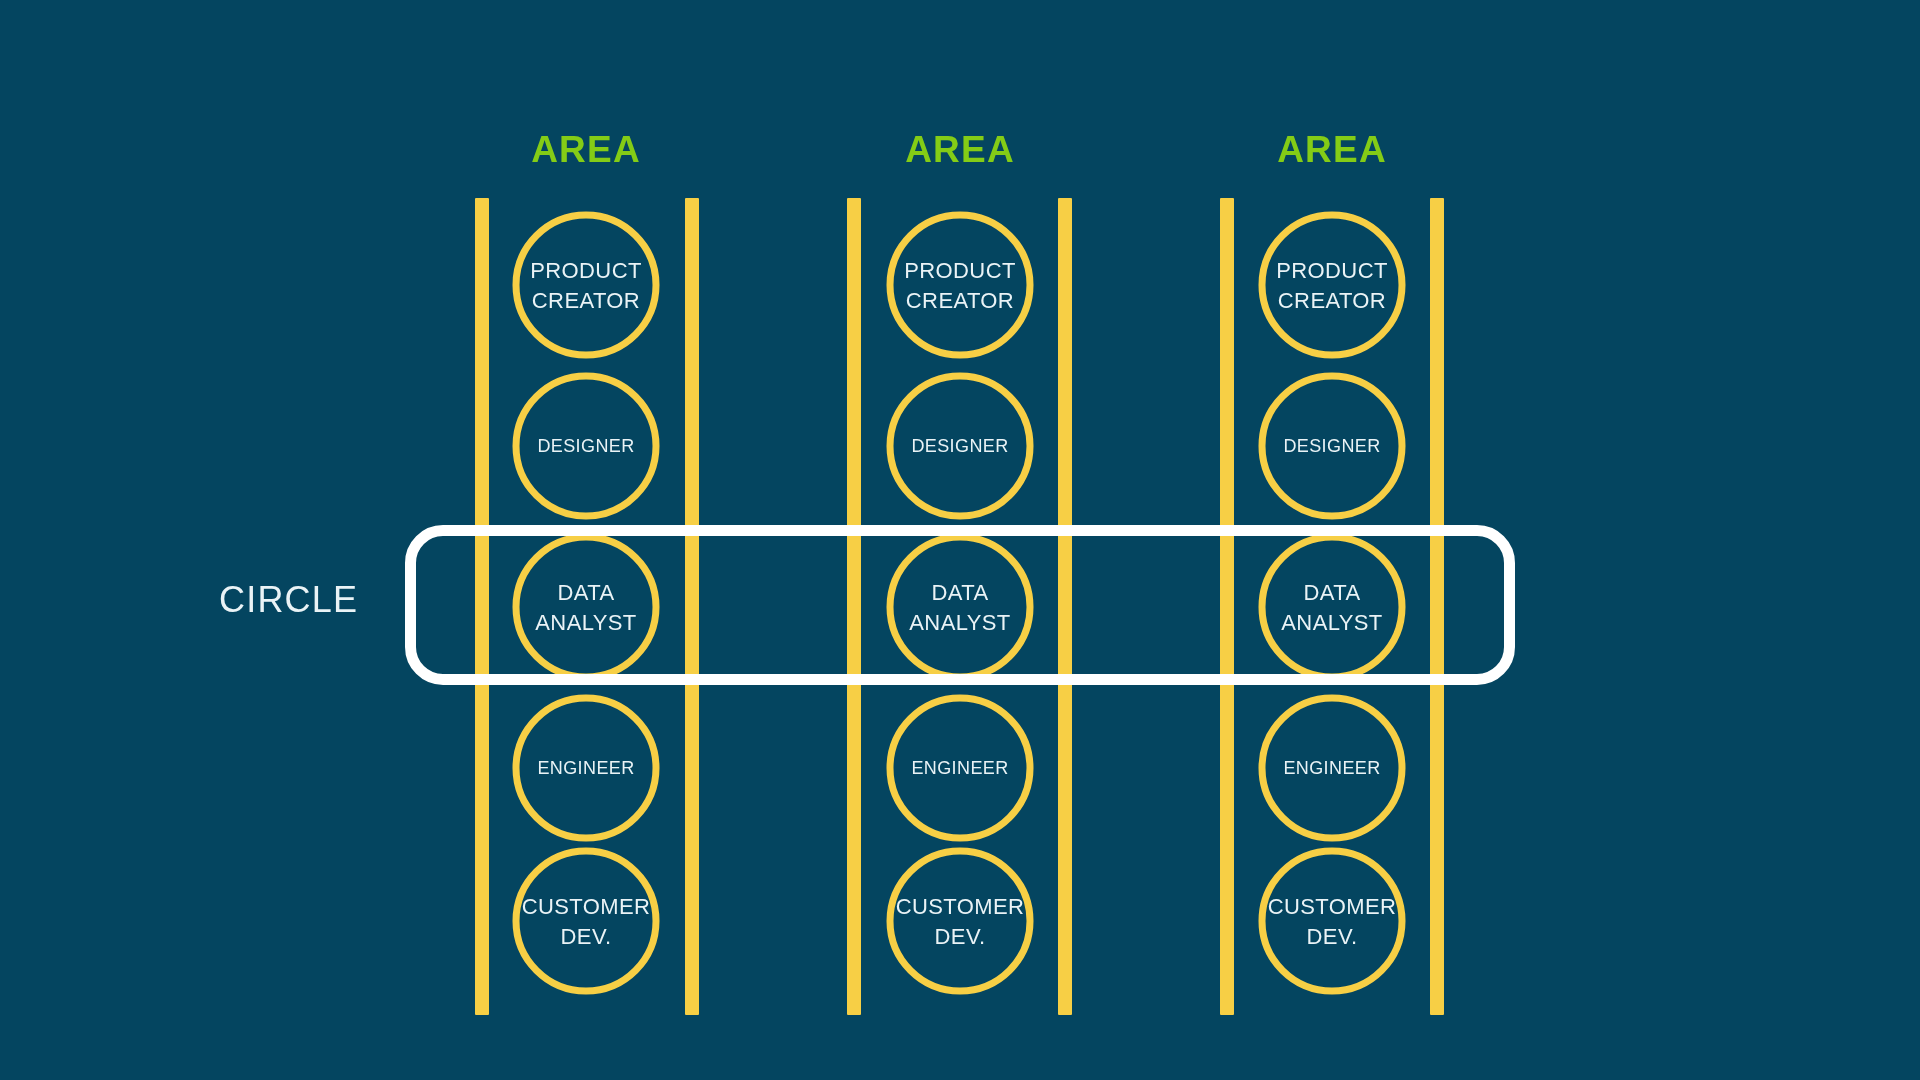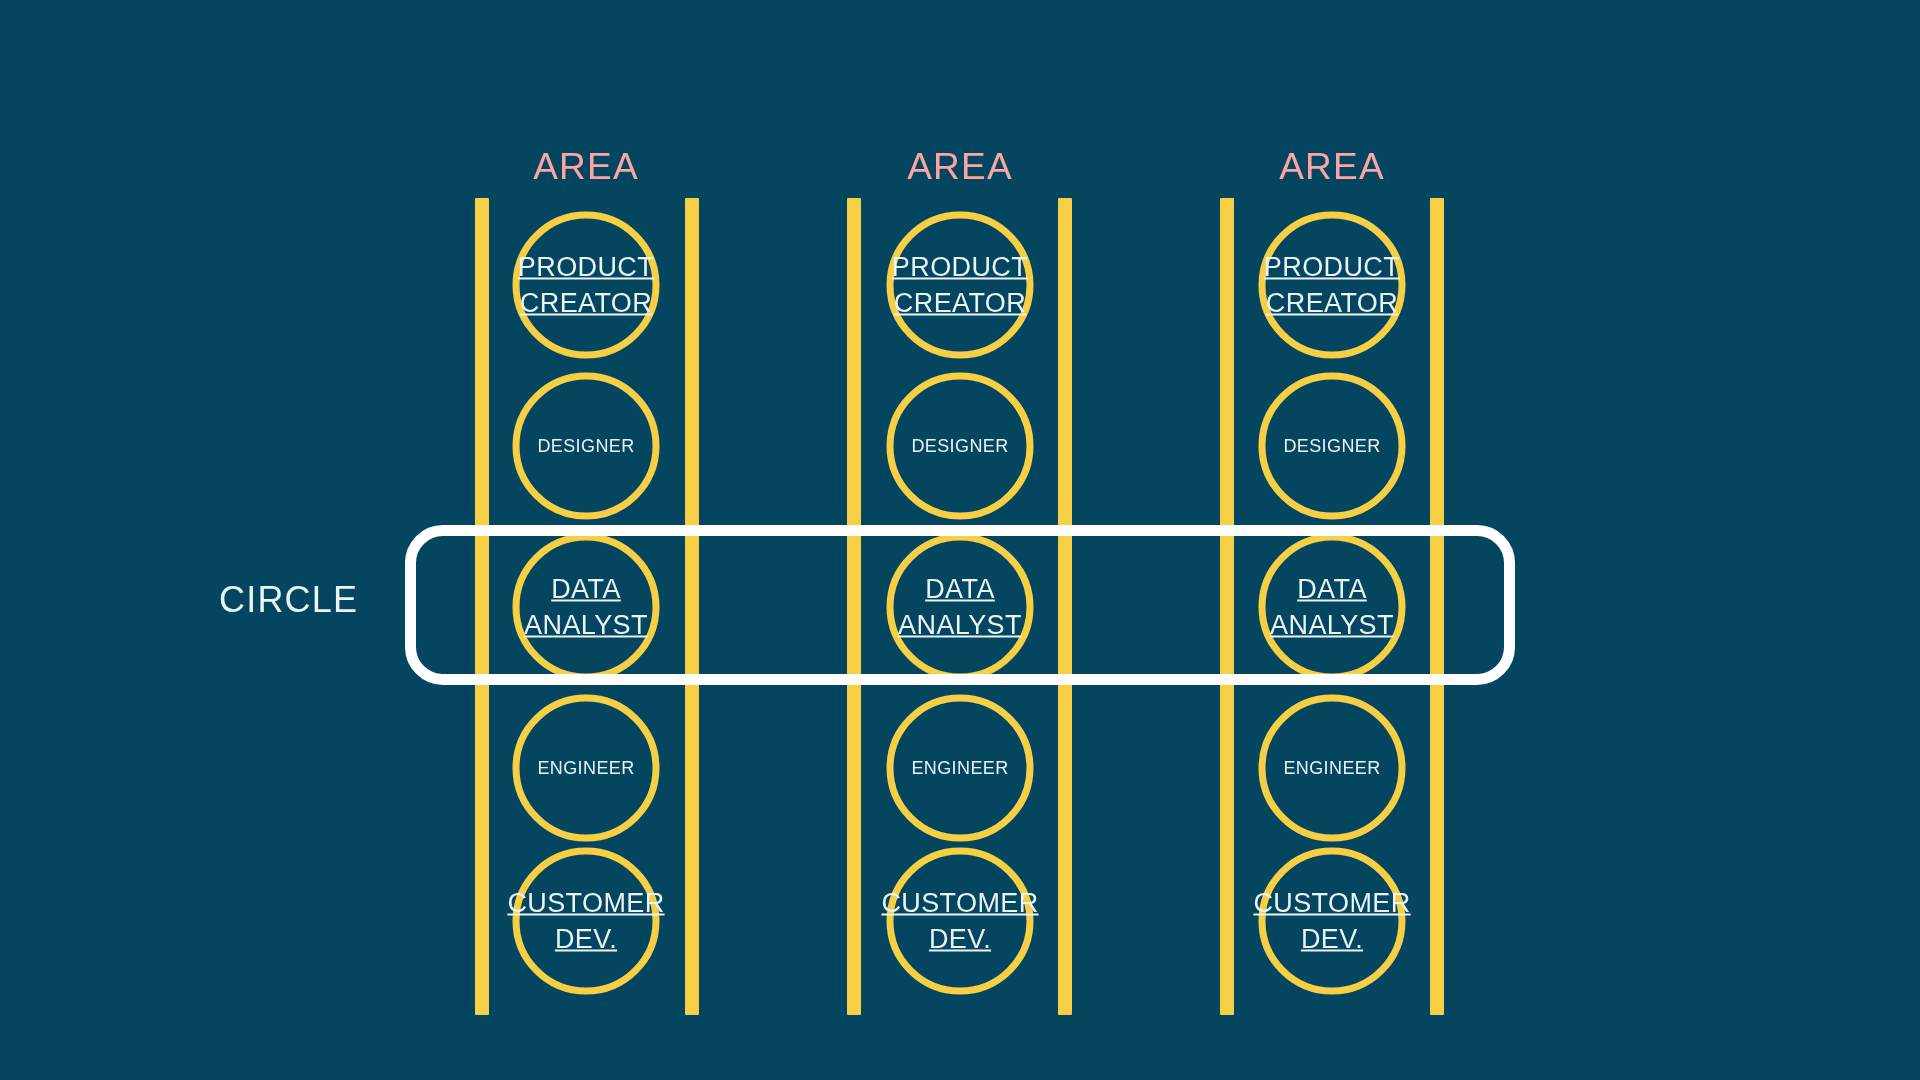--- a/index.html
+++ b/index.html
@@ -24,26 +24,26 @@
     width: 14px;
     top: 198px;
     height: 817px;
     background: #F7CF45;
     border-radius: 1px;
   }
 
   
   .area-label {
     position: absolute;
-    top: 148px;
+    top: 131px;
     transform: translateX(-50%);
-    color: #fca5a5;
+    color: #84cc16;
     font-size: 37px;
     letter-spacing: 1.2px;
-    font-weight: 400;
+    font-weight: 700;
     white-space: nowrap;
     line-height: 1;
   }
 
   
   .role-circle {
     position: absolute;
     width: 133px;
     height: 133px;
     border: 7px solid #F7CF45;
@@ -59,22 +59,21 @@
   .role-label {
     color: #EAF3F6;
     font-size: 18px;
     line-height: 1.32;
     letter-spacing: 0.4px;
     white-space: pre-line;
     font-weight: 400;
     padding: 0 4px;
   }
   .role-label.small {
-    font-size: 27px;
-    text-decoration: underline;
+    font-size: 22px;
   }
 
   
   .circle-highlight {
     position: absolute;
     left: 405px;
     top: 525px;
     width: 1110px;
     height: 160px;
     border: 11px solid #FFFFFF;

